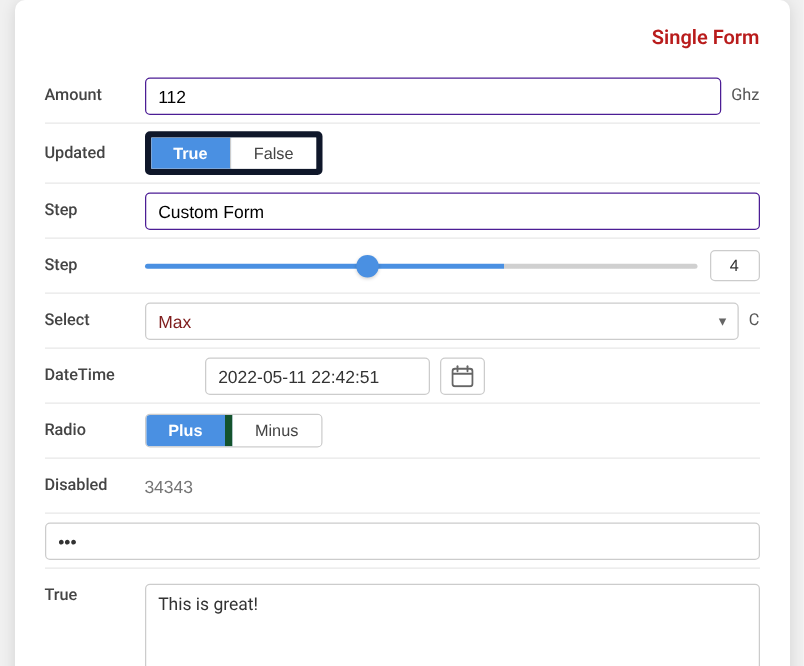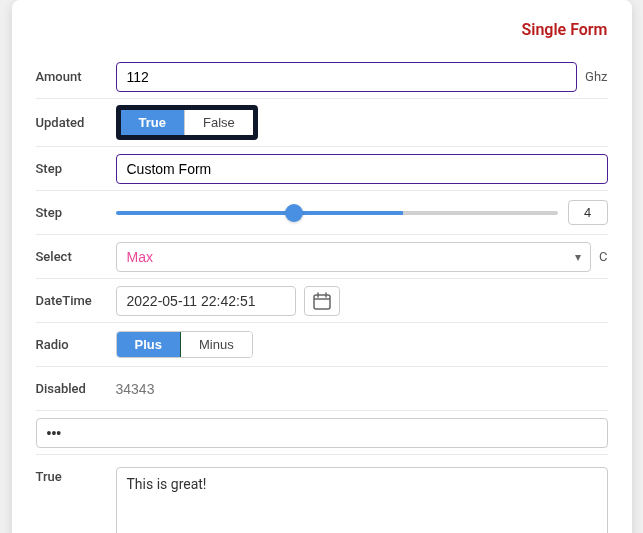--- a/index.html
+++ b/index.html
@@ -133,21 +133,21 @@
       position: relative;
       display: flex;
       align-items: center;
     }
     .select-input {
       width: 100%;
       border: 1px solid #ccc;
       border-radius: 4px;
       padding: 6px 30px 6px 10px;
       font-size: 14px;
-      color: #ec4899;
+      color: #7f1d1d;
       background: #fff;
       appearance: none;
       -webkit-appearance: none;
       outline: none;
       cursor: pointer;
     }
     .select-chevron {
       position: absolute;
       right: 10px;
       pointer-events: none;
@@ -166,20 +166,21 @@
       gap: 8px;
     }
     .datetime-input {
       border: 1px solid #ccc;
       border-radius: 4px;
       padding: 6px 10px;
       font-size: 14px;
       color: #333;
       outline: none;
       width: 180px;
+      margin-left: 48px;
     }
     .calendar-btn {
       border: 1px solid #ccc;
       border-radius: 4px;
       background: #fff;
       padding: 5px 8px;
       cursor: pointer;
       display: flex;
       align-items: center;
       justify-content: center;
@@ -192,21 +193,21 @@
       border-radius: 4px;
       overflow: hidden;
     }
     .radio-btn {
       padding: 5px 18px;
       border: none;
       background: #fff;
       font-size: 13px;
       cursor: pointer;
       color: #444;
-      border-right: 1px solid #14532d;
+      border-right: 6px solid #14532d;
     }
     .radio-btn:last-child {
       border-right: none;
     }
     .radio-btn.active {
       background: #4a90e2;
       color: #fff;
       font-weight: 600;
     }
     

